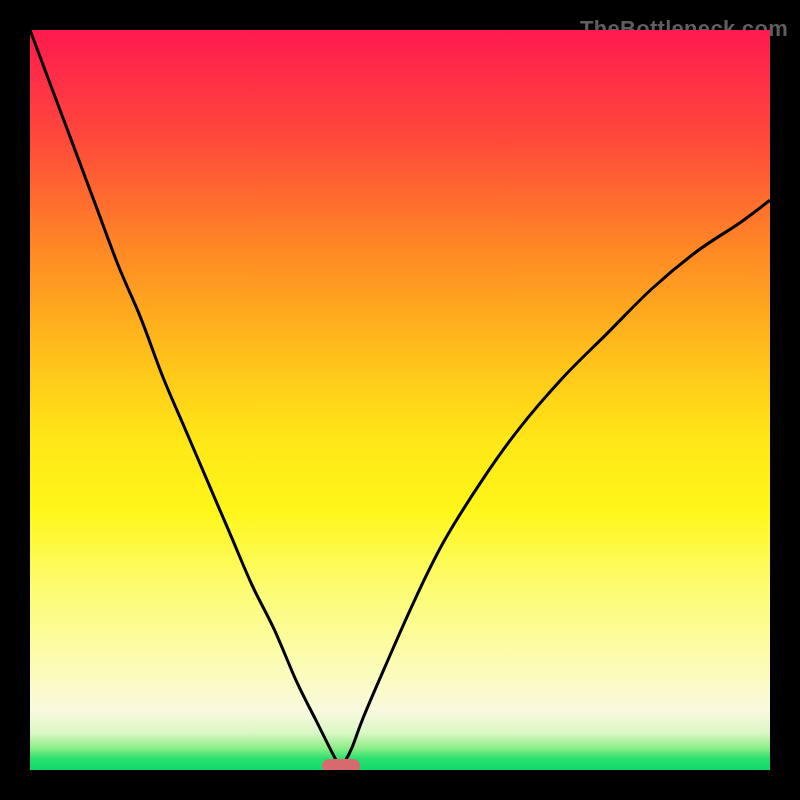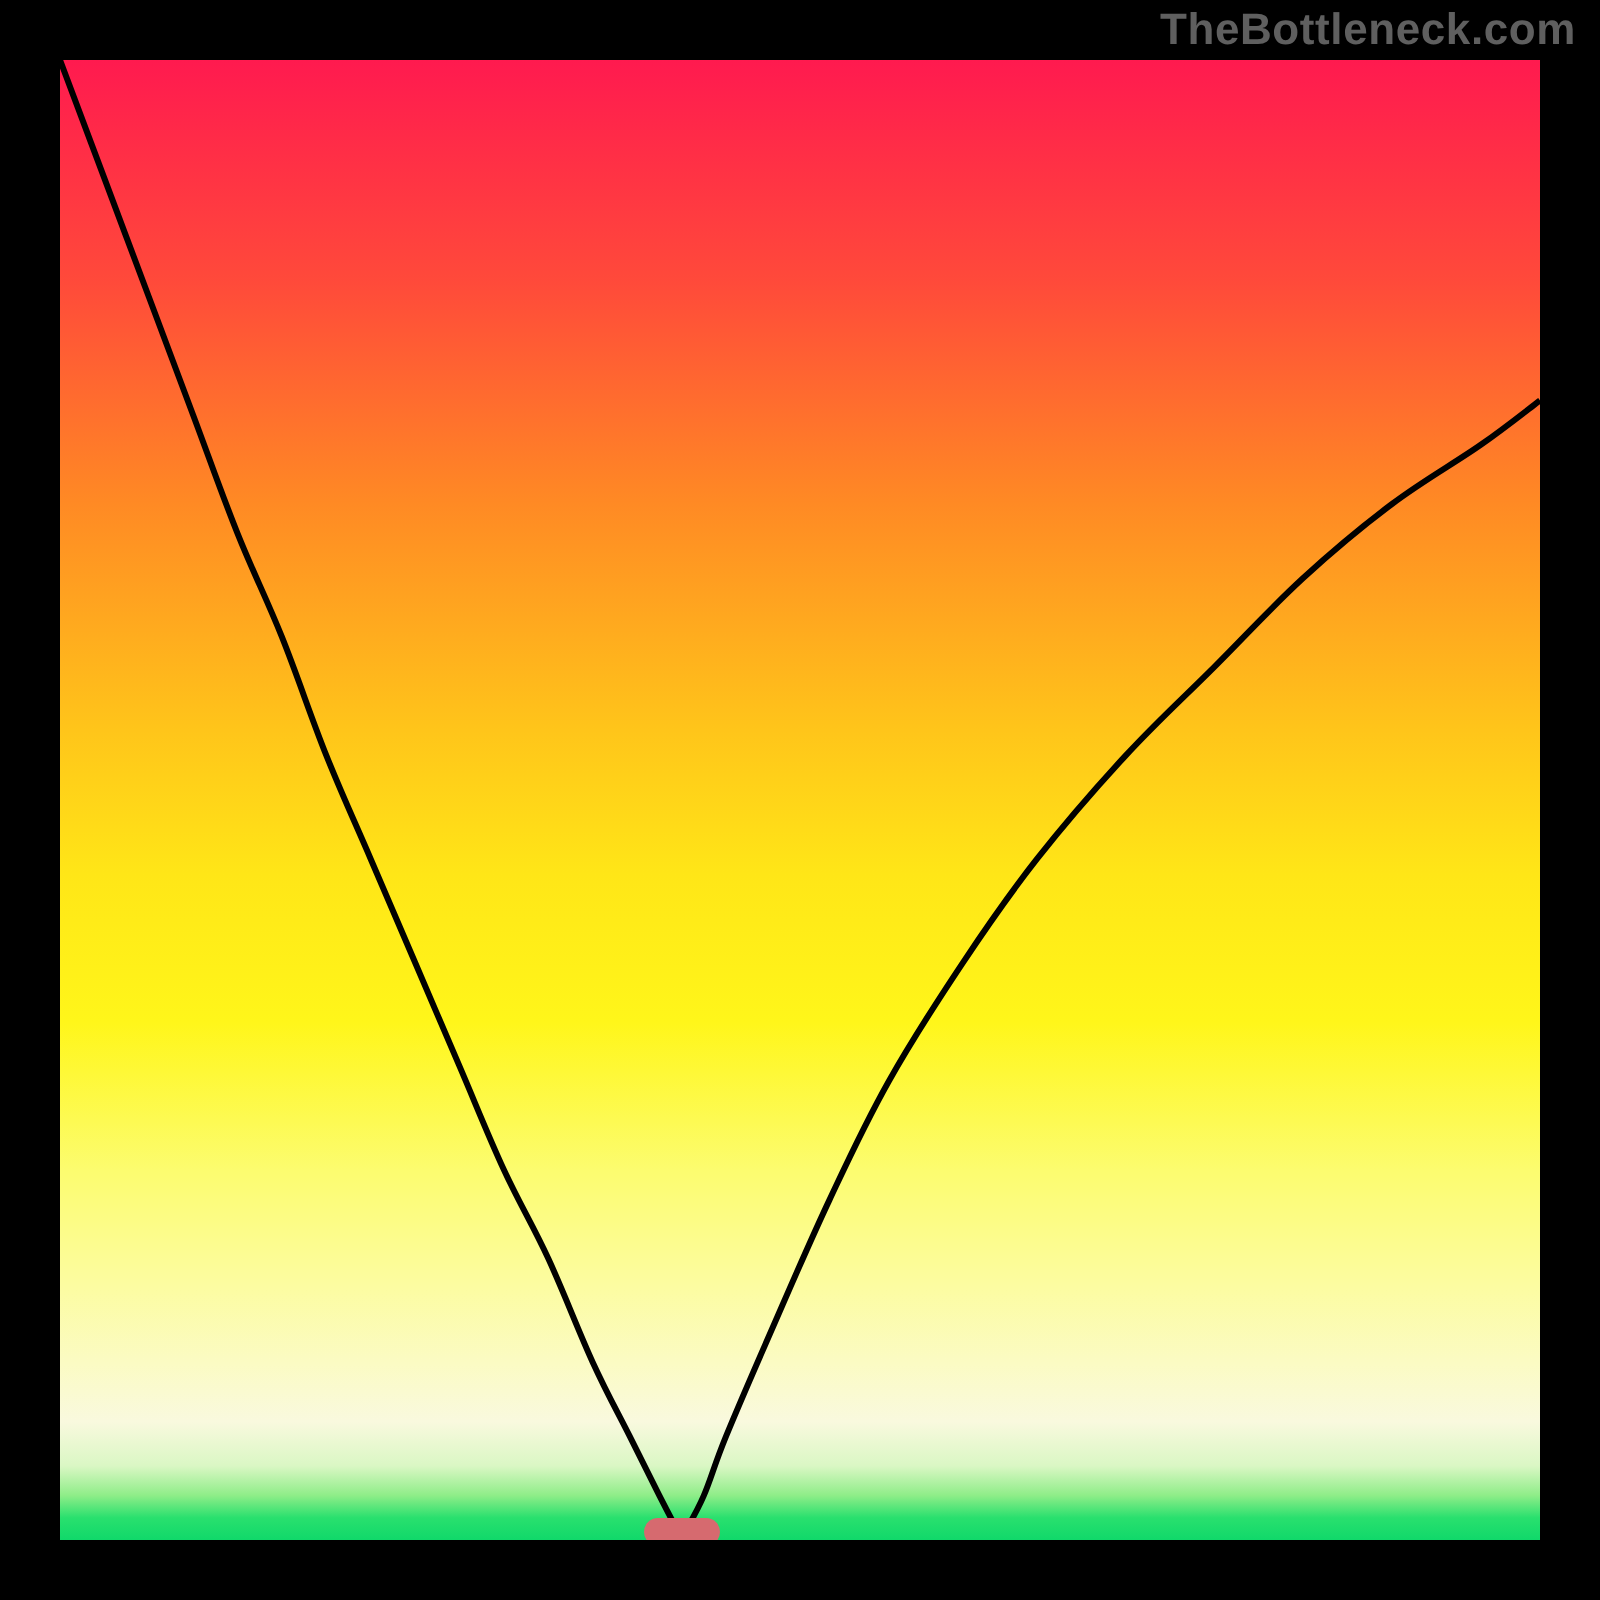--- a/index.html
+++ b/index.html
@@ -45,21 +45,21 @@
     );
   }
   svg.curve {
     position: absolute;
     inset: 0;
     width: 740px;
     height: 740px;
   }
   .watermark {
     position: absolute;
-    top: 2px;
+    top: 16px;
     right: 12px;
     font-family: Arial, Helvetica, sans-serif;
     font-size: 22px;
     font-weight: 600;
     color: #5f5f5f;
     letter-spacing: 0.3px;
     pointer-events: none;
   }
   .marker {
     position: absolute;

